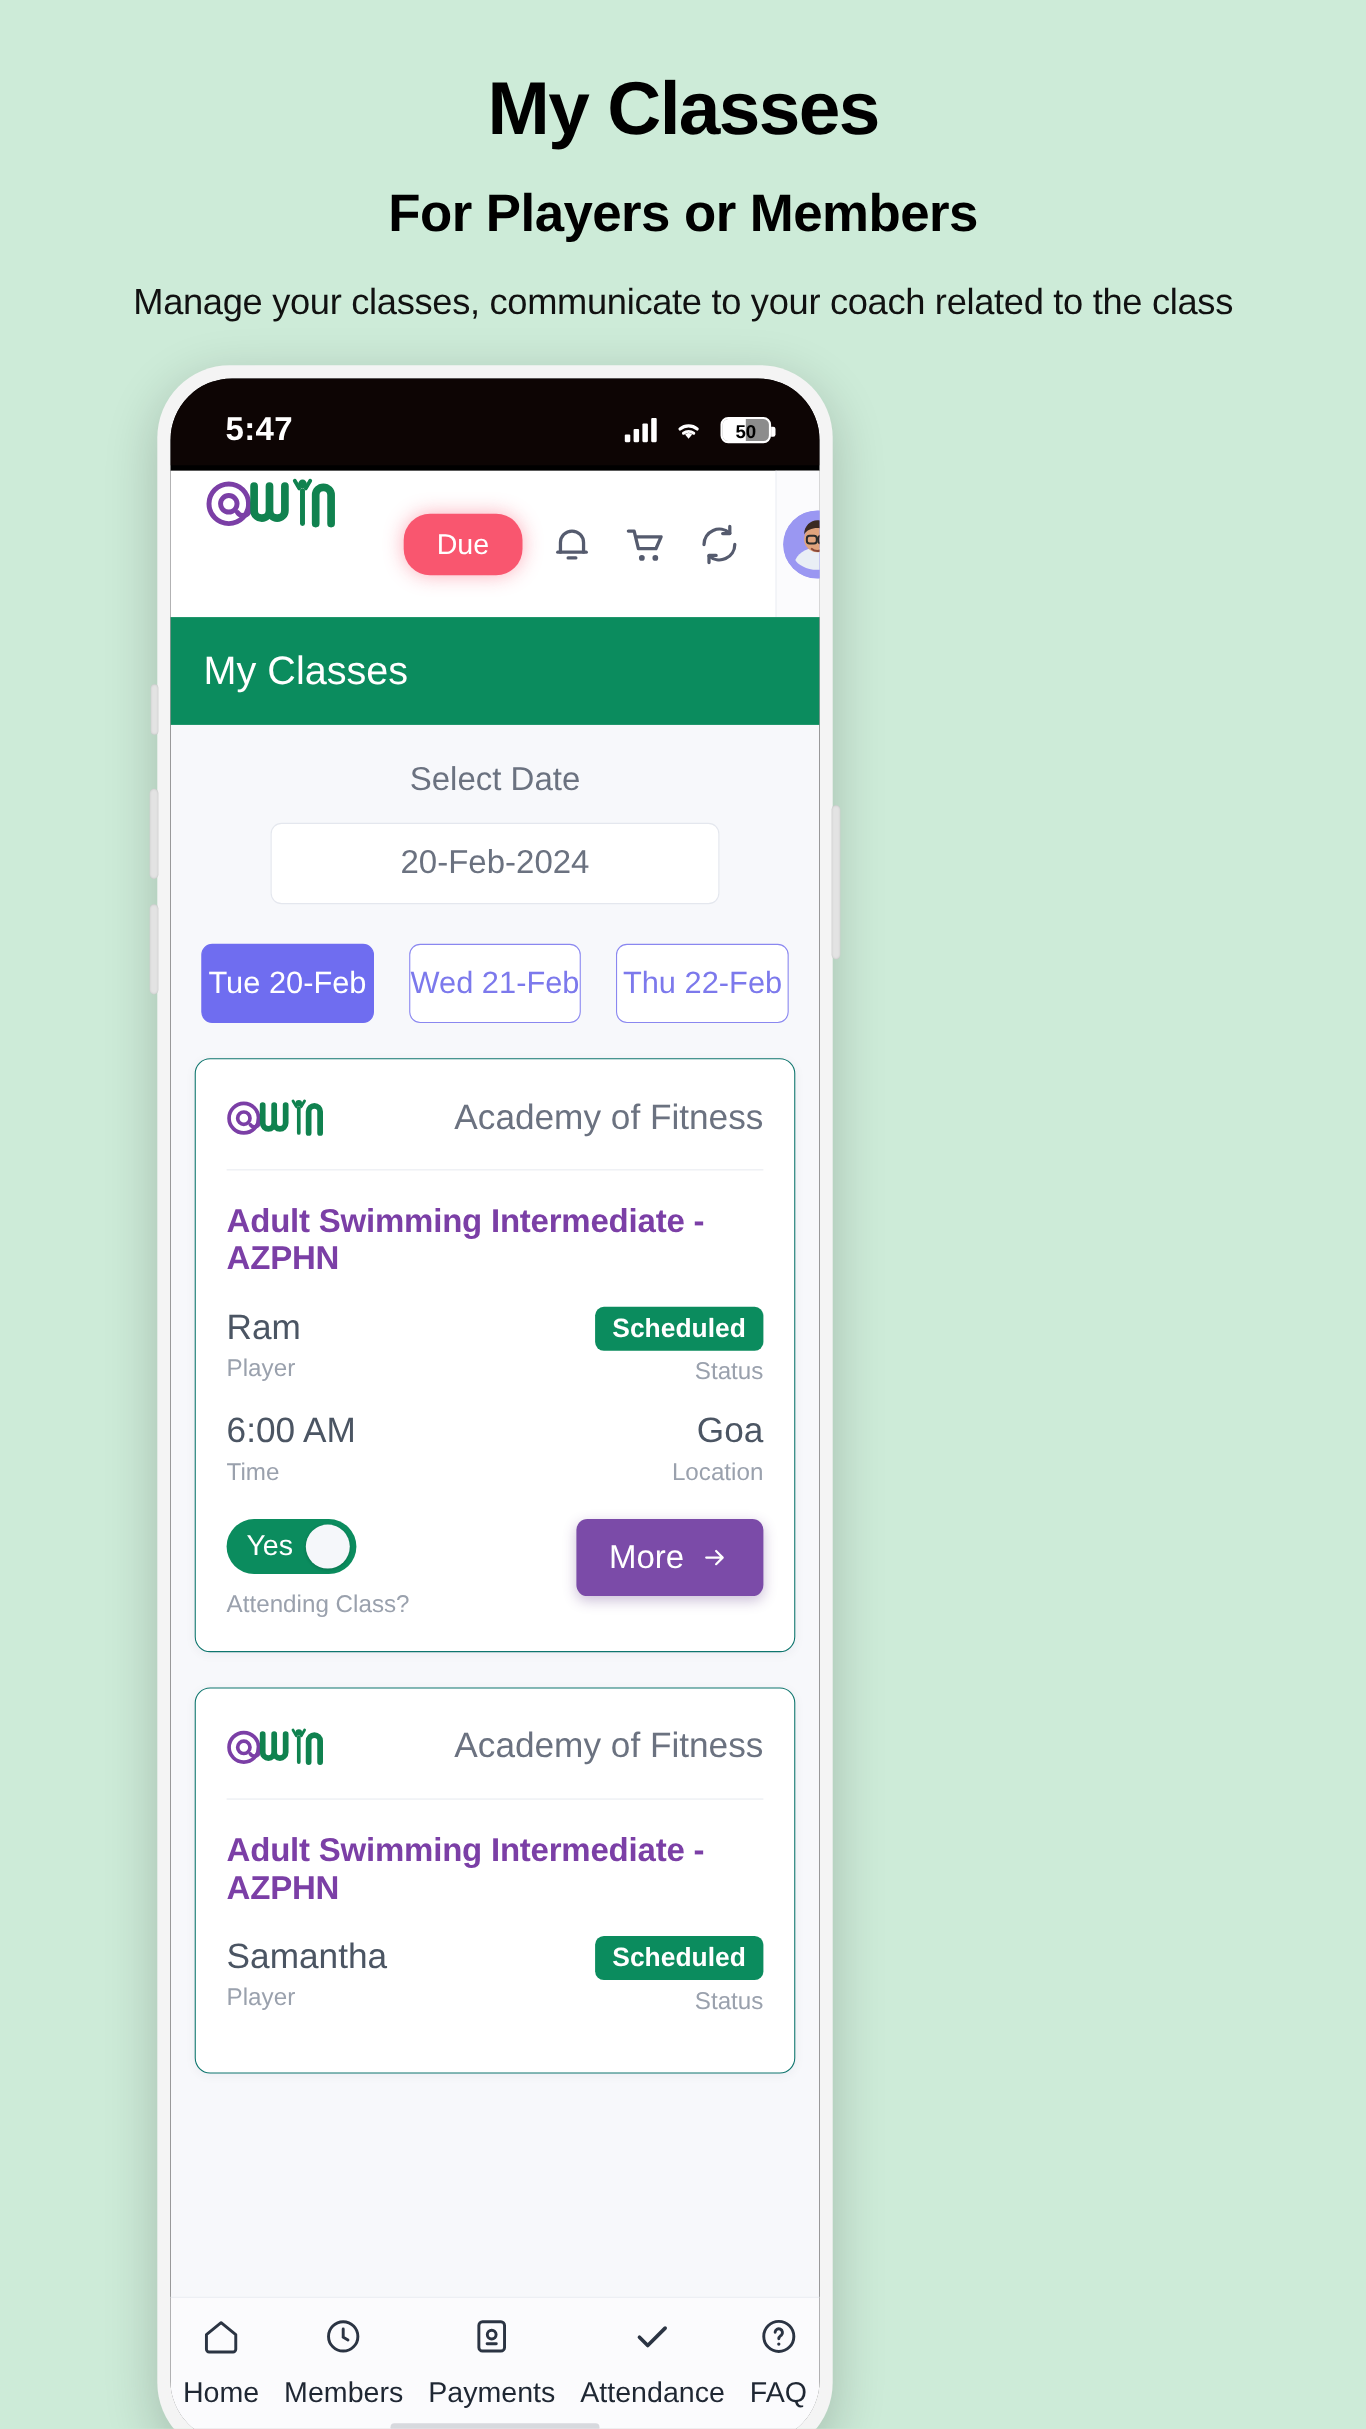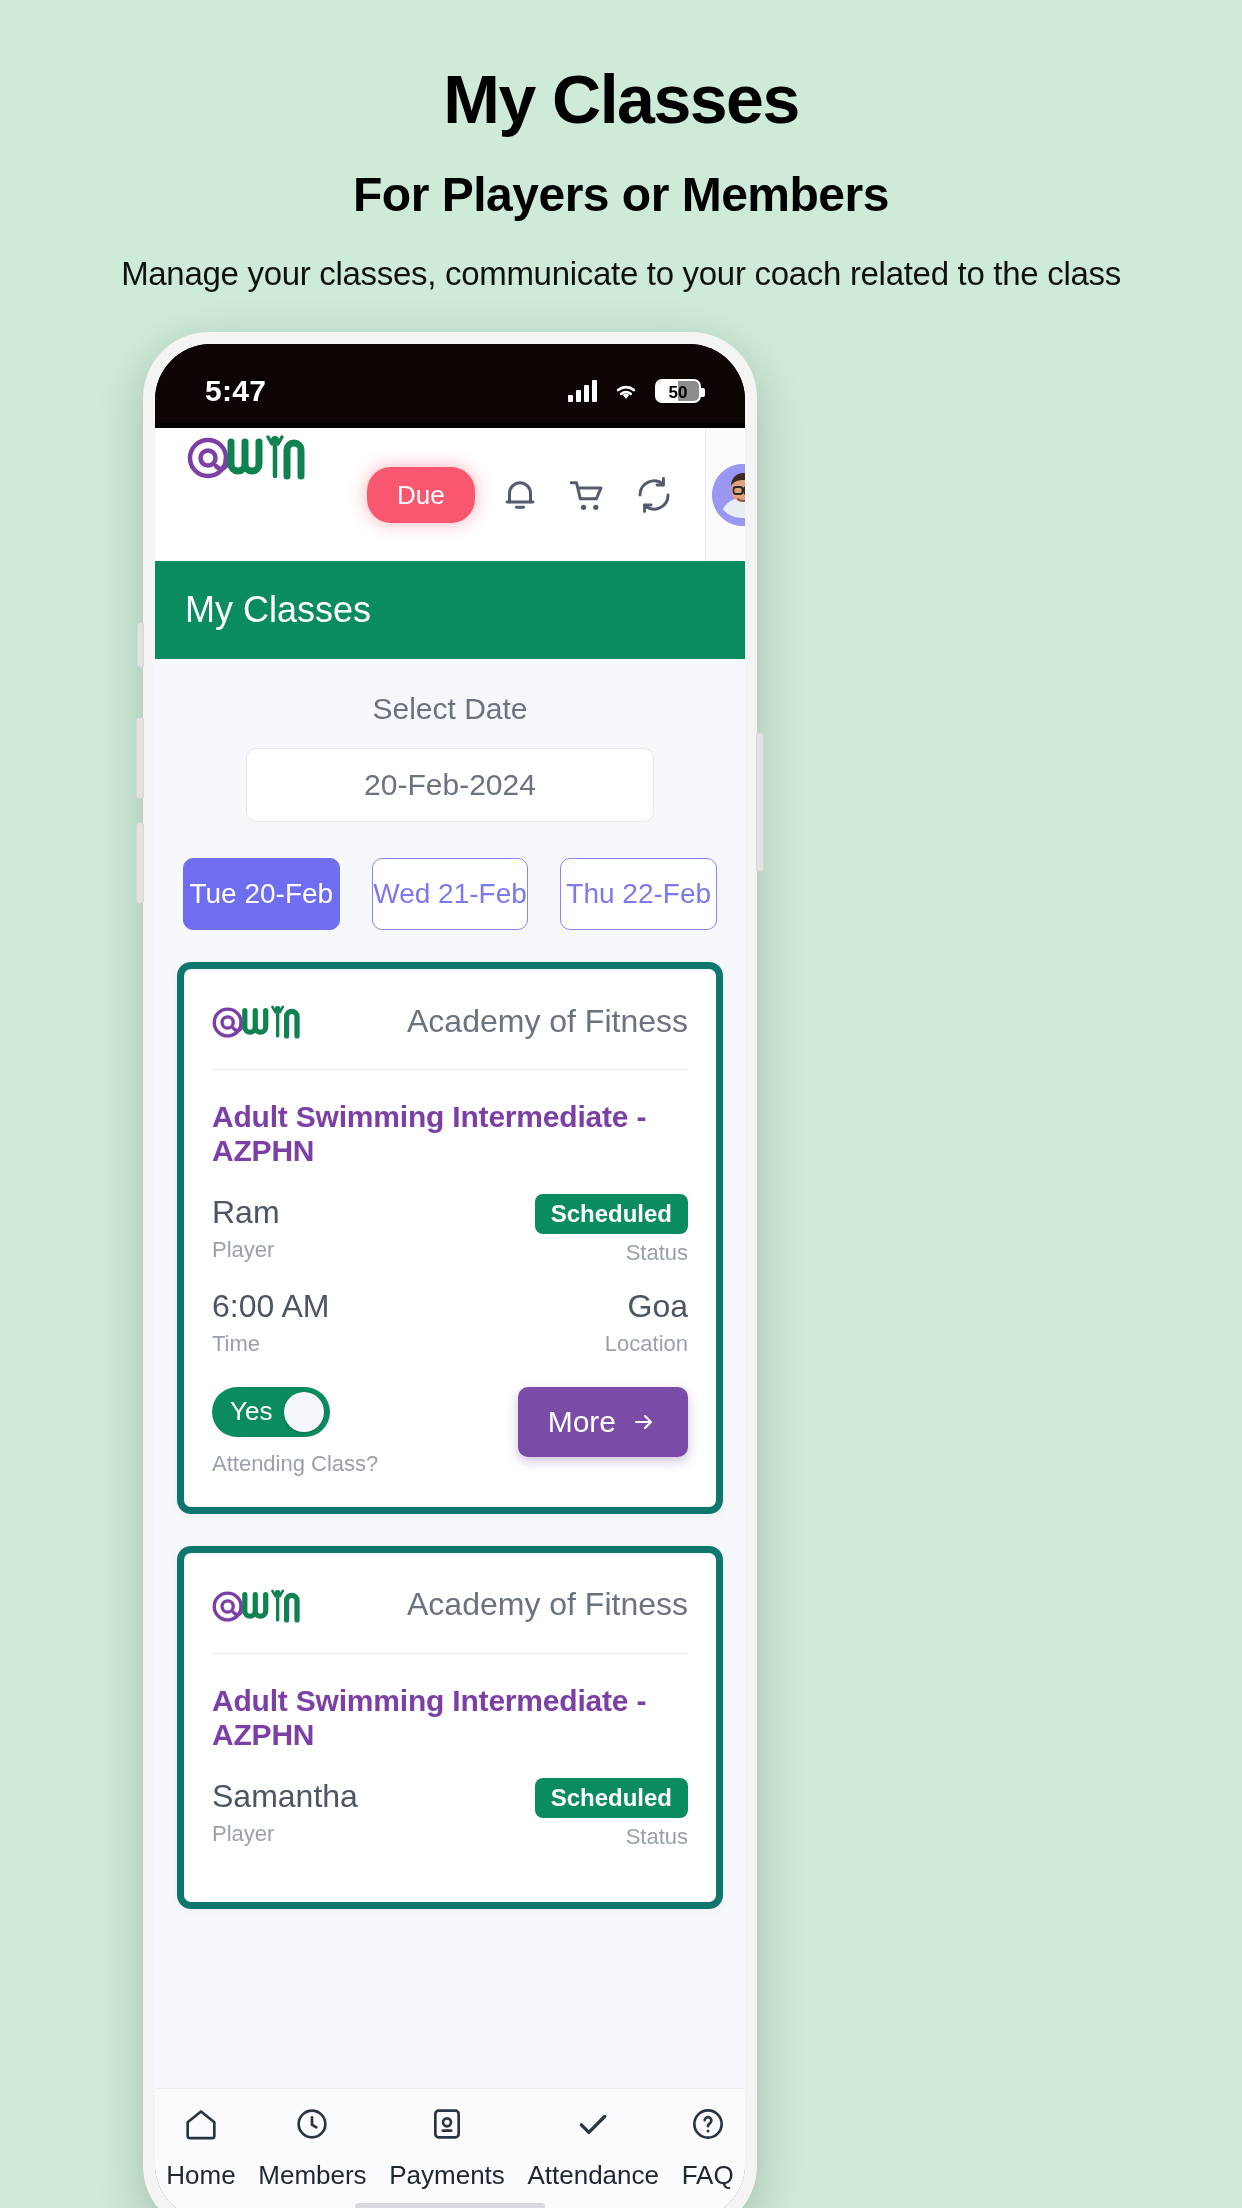--- a/index.html
+++ b/index.html
@@ -215,21 +215,21 @@
     background: #fff;
     color: #7c79ec;
     white-space: nowrap;
   }
   .day-tab.active { background: #6f6df0; border-color: #6f6df0; color: #fff; }
 
   
   .card {
     margin: 32px 22px 0;
     background: #fff;
-    border: 7px solid #0f766e;
+    border: 1px solid #0f766e;
     border-radius: 14px;
     padding: 30px 28px 30px;
     box-shadow: 0 2px 10px rgba(20,30,60,.045);
   }
   .card-head {
     display: flex; align-items: center; justify-content: space-between;
     padding-bottom: 26px;
   }
   .academy {
     font-size: 32px;

